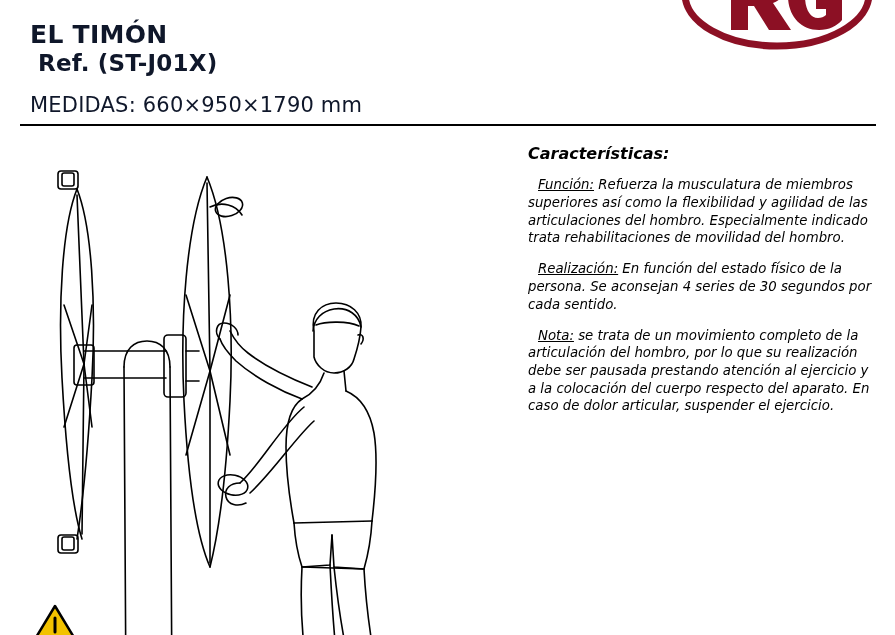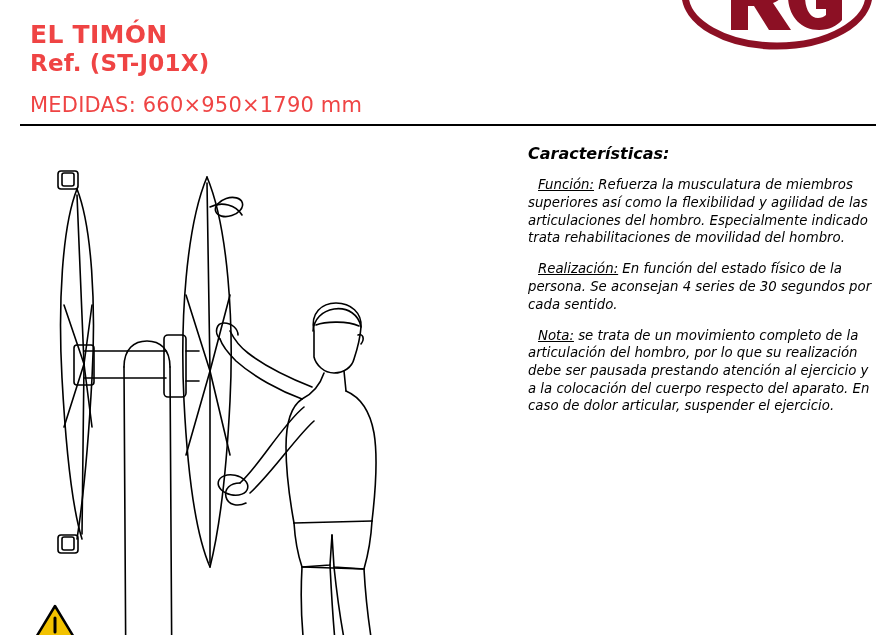--- a/index.html
+++ b/index.html
@@ -20,35 +20,36 @@
     position: absolute;
     left: 0;
     top: 0;
     width: 895px;
     height: 122px;
   }
   #title-block {
     position: absolute;
     left: 30px;
     top: 20px;
-    color: #ef4444;
+    color: #0f172a;
   }
   #title-block .line {
     line-height: 1.18;
     white-space: nowrap;
   }
   #product-name {
     font-size: 25px;
     font-weight: bold;
     letter-spacing: .3px;
   }
   #product-ref {
     font-size: 23px;
     font-weight: bold;
     letter-spacing: .2px;
+    margin-left: 8px;
   }
   #product-measures {
     font-size: 21px;
     font-weight: normal;
     letter-spacing: .2px;
     margin-top: 16px;
   }
 
   
   #logo {

